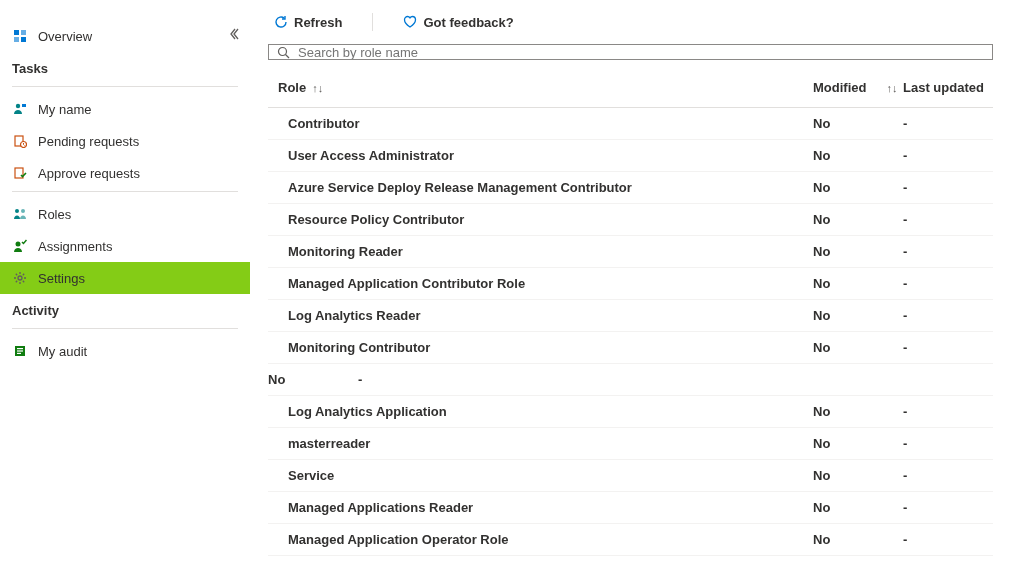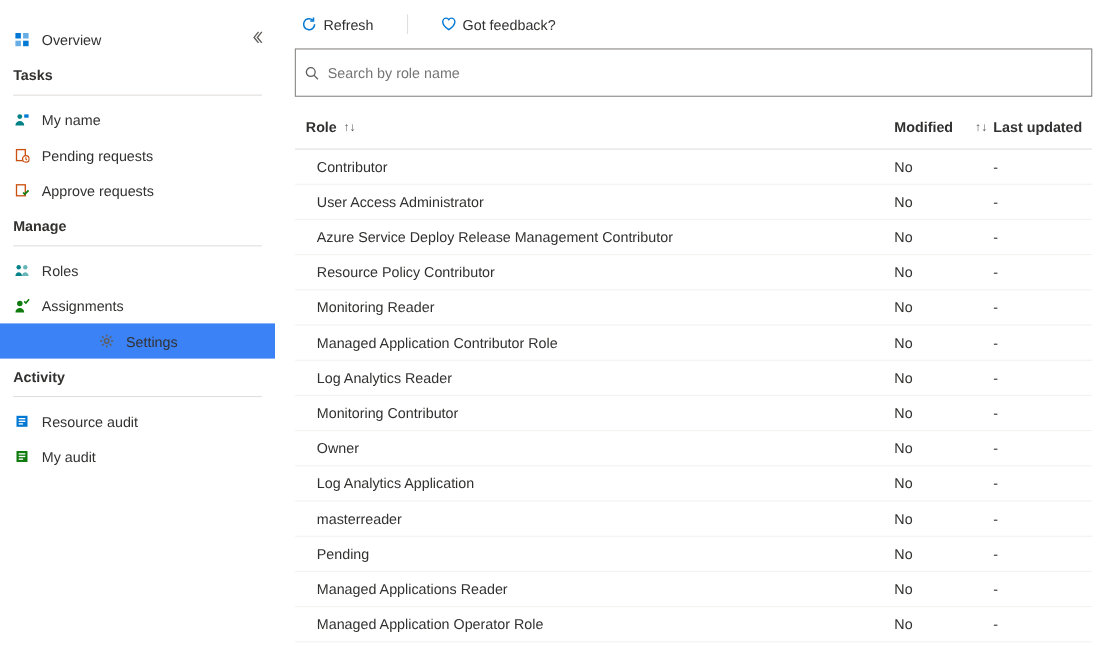--- a/index.html
+++ b/index.html
@@ -31,21 +31,21 @@
     cursor: pointer;
   }
   .nav-item, .nav-section-header {
     display: flex;
     align-items: center;
     height: 32px;
     padding: 0 12px;
     font-size: 13px;
     cursor: pointer;
   }
-  .nav-item.selected { background: #3b82f6; justify-content: center; }
+  .nav-item.selected { background: #84cc16; }
   .nav-icon {
     width: 16px; height: 16px;
     margin-right: 10px;
     display: inline-flex; align-items: center; justify-content: center;
     flex: 0 0 16px;
   }
   .nav-section-header {
     font-weight: 600;
     cursor: default;
   }
@@ -60,20 +60,21 @@
     flex: 1 1 auto;
     padding: 0 18px 0 18px;
     display: flex;
     flex-direction: column;
   }
   .toolbar {
     display: flex;
     align-items: center;
     height: 44px;
     gap: 20px;
+    font-weight: bold;
   }
   .toolbar-btn {
     display: inline-flex;
     align-items: center;
     gap: 6px;
     padding: 4px 6px;
     background: none;
     border: none;
     font: inherit;
     color: #323130;
@@ -81,21 +82,21 @@
   }
   .toolbar-divider {
     width: 1px; height: 18px; background: #e1dfdd;
     margin: 0 4px;
   }
   .icon-refresh, .icon-heart, .icon-mag {
     display: inline-flex;
   }
   .search-wrap {
     border: 1px solid #8a8886;
-    height: 44px;
+    height: 16px;
     display: flex;
     align-items: center;
     padding: 0 8px;
     gap: 6px;
     margin-bottom: 8px;
   }
   .search-input {
     border: none;
     outline: none;
     font: inherit;
@@ -120,20 +121,21 @@
   .col-role { flex: 1 1 auto; padding-left: 10px; display:flex; align-items:center; gap:6px;}
   .col-mod  { flex: 0 0 90px; display:flex; align-items:center; gap:20px;}
   .col-upd  { flex: 0 0 90px; }
   .sort-arrows { color:#605e5c; font-size:11px; }
   .grid-row {
     display: flex;
     height: 32px;
     align-items: center;
     font-size: 13px;
     border-bottom: 1px solid #f3f2f1;
+    font-weight: bold;
   }
   .grid-row .col-role { padding-left: 20px; }
 
   
   .c-blue { color:#0078d4; }
   .c-green { color:#107c10; }
   .c-teal { color:#038387; }
   .c-gray { color:#605e5c; }
   .c-orange { color:#ca5010; }
 </style>
@@ -189,23 +191,20 @@
     <div class="nav-item">
       <span class="nav-icon c-green">
         <svg width="14" height="14" viewBox="0 0 14 14">
             <rect x="2" y="2" width="8" height="10" fill="none" stroke="#ca5010" stroke-width="1.2"></rect>
             <path d="M8 9l1.5 1.5L13 7" stroke="#107c10" stroke-width="1.6" fill="none"></path>
           </svg>
       </span>
       <span>Approve requests</span>
     </div>
 
-    <div class="nav-section-header">
-      <span>Manage</span>
-    </div>
     <hr class="nav-divider">
     <div class="nav-item">
       <span class="nav-icon c-teal">
         <svg width="14" height="14" viewBox="0 0 14 14">
             <circle cx="4" cy="4" r="2" fill="currentColor"></circle>
             <circle cx="10" cy="4" r="2" fill="currentColor" opacity="0.6"></circle>
             <path d="M1 12c0-2 1.5-3.5 3-3.5s3 1.5 3 3.5" fill="currentColor"></path>
             <path d="M7 12c0-2 1.5-3.5 3-3.5s3 1.5 3 3.5" fill="currentColor" opacity="0.6"></path>
           </svg>
       </span>
@@ -228,31 +227,20 @@
             <path d="M7 1v2M7 11v2M1 7h2M11 7h2M2.8 2.8l1.4 1.4M9.8 9.8l1.4 1.4M2.8 11.2l1.4-1.4M9.8 4.2l1.4-1.4" stroke="currentColor" stroke-width="1.3"></path>
           </svg>
       </span>
       <span>Settings</span>
     </div>
 
     <div class="nav-section-header">
       <span>Activity</span>
     </div>
     <hr class="nav-divider">
-    <div class="nav-item">
-      <span class="nav-icon c-blue">
-        <svg width="14" height="14" viewBox="0 0 14 14">
-            <rect x="2" y="2" width="10" height="10" fill="currentColor"></rect>
-            <rect x="4" y="4" width="6" height="1.2" fill="#fff"></rect>
-            <rect x="4" y="6.4" width="6" height="1.2" fill="#fff"></rect>
-            <rect x="4" y="8.8" width="4" height="1.2" fill="#fff"></rect>
-          </svg>
-      </span>
-      <span>Resource audit</span>
-    </div>
     <div class="nav-item">
       <span class="nav-icon c-green">
         <svg width="14" height="14" viewBox="0 0 14 14">
             <rect x="2" y="2" width="10" height="10" fill="#107c10"></rect>
             <rect x="4" y="4" width="6" height="1.2" fill="#fff"></rect>
             <rect x="4" y="6.4" width="6" height="1.2" fill="#fff"></rect>
             <rect x="4" y="8.8" width="4" height="1.2" fill="#fff"></rect>
           </svg>
       </span>
       <span>My audit</span>
@@ -341,36 +329,35 @@
             <div class="col-role">Log Analytics Reader</div>
             <div class="col-mod">No</div>
             <div class="col-upd">-</div>
           </div>
           <div class="grid-row">
             <div class="col-role">Monitoring Contributor</div>
             <div class="col-mod">No</div>
             <div class="col-upd">-</div>
           </div>
           <div class="grid-row">
-            <div class="col-role">Owner</div>
             <div class="col-mod">No</div>
             <div class="col-upd">-</div>
           </div>
           <div class="grid-row">
             <div class="col-role">Log Analytics Application</div>
             <div class="col-mod">No</div>
             <div class="col-upd">-</div>
           </div>
           <div class="grid-row">
             <div class="col-role">masterreader</div>
             <div class="col-mod">No</div>
             <div class="col-upd">-</div>
           </div>
           <div class="grid-row">
-            <div class="col-role">Pending</div>
+            <div class="col-role">Service</div>
             <div class="col-mod">No</div>
             <div class="col-upd">-</div>
           </div>
           <div class="grid-row">
             <div class="col-role">Managed Applications Reader</div>
             <div class="col-mod">No</div>
             <div class="col-upd">-</div>
           </div>
           <div class="grid-row">
             <div class="col-role">Managed Application Operator Role</div>

